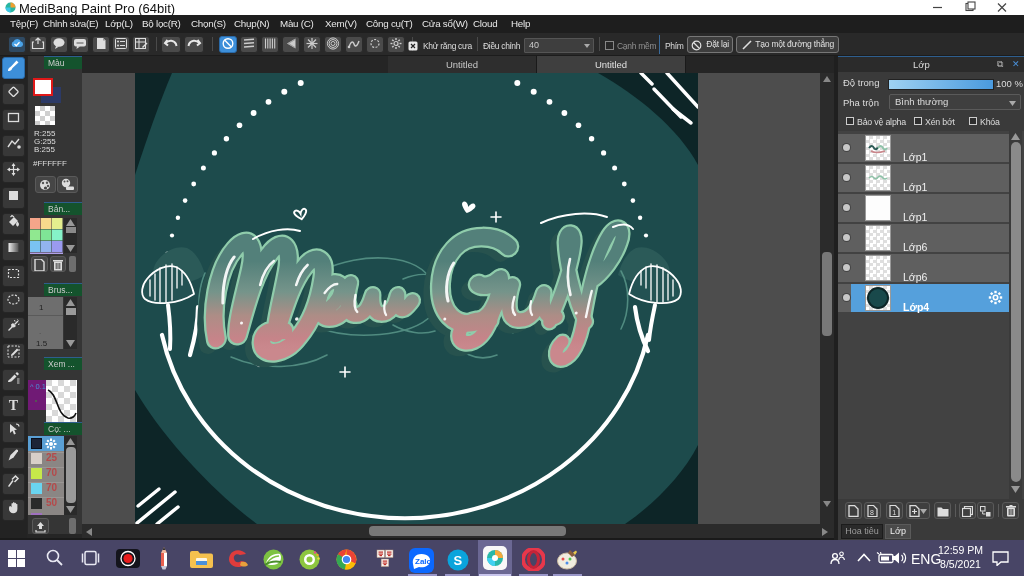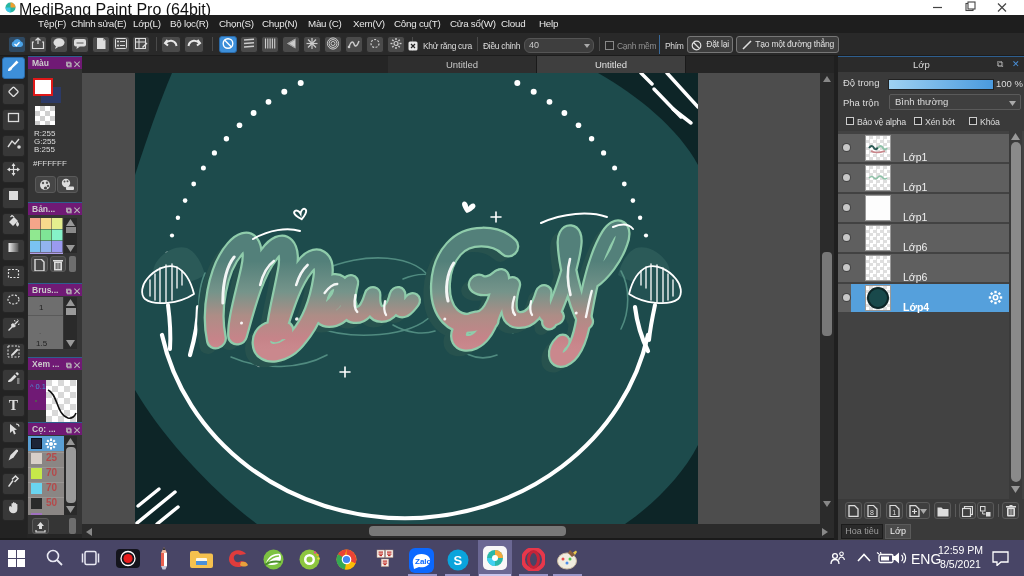--- a/index.html
+++ b/index.html
@@ -1,35 +1,35 @@
 <!DOCTYPE html>
 <html><head>
 <meta charset="utf-8">
 <style>
 html,body{margin:0;padding:0;width:1024px;height:576px;overflow:hidden;background:#252525;
 font-family:"Liberation Sans",sans-serif;-webkit-font-smoothing:antialiased;}
 *{box-sizing:border-box;}
 .abs{position:absolute;}
 
 #titlebar{position:absolute;left:0;top:0;width:1024px;height:15px;background:#ffffff;color:#000;}
-#titlebar .ttl{position:absolute;left:19px;top:1px;font-size:16px;color:#111;}
+#titlebar .ttl{position:absolute;left:19px;top:1px;font-size:13px;color:#111;}
 
 #menubar{position:absolute;left:0;top:15px;width:1024px;height:18px;background:#1e1e1e;color:#e8e8e8;font-size:9.8px;letter-spacing:-0.25px;white-space:nowrap;}
-#menubar span{position:absolute;top:3px;margin-left:28px;}
+#menubar span{position:absolute;top:3px;}
 
 #toolbar{position:absolute;left:0;top:33px;width:1024px;height:23px;background:#292929;border-bottom:1px solid #1c1c1c;}
 .tbtn{position:absolute;top:3px;width:18px;height:17px;background:#4a4a4a;border:1px solid #2a2a2a;border-radius:3px;color:#e0e0e0;font-size:10px;text-align:center;line-height:15px;}
 .tsep{position:absolute;top:4px;width:1px;height:14px;background:#4a4a4a;}
 .tlabel{position:absolute;top:7.5px;font-size:8.5px;letter-spacing:-0.3px;color:#ddd;}
 
 #toolstrip{position:absolute;left:0;top:56px;width:27px;height:484px;background:#232323;}
 .tool{position:absolute;left:2px;width:23px;height:22px;background:#383838;border:1px solid #262626;border-radius:3px;color:#ddd;font-size:12px;text-align:center;line-height:20px;}
 
 #lpanels{position:absolute;left:28px;top:56px;width:54px;height:478px;background:#353535;}
-.phead{position:absolute;left:0;width:54px;height:13px;background:#701a75;border-top:1px solid #2e5e8e;color:#ccc;font-size:8.5px;padding-left:4px;line-height:13px;font-weight:bold;}
+.phead{position:absolute;left:16px;width:54px;height:13px;background:#14532d;border-top:1px solid #2e5e8e;color:#ccc;font-size:8.5px;padding-left:4px;line-height:13px;}
 .phx{position:absolute;right:2px;top:1px;font-size:8px;color:#bbb;}
 
 #tabbar{position:absolute;left:82px;top:56px;width:752px;height:17px;background:#252525;}
 .tab{position:absolute;top:0;height:17px;border-right:1px solid #1a1a1a;color:#c8c8c8;font-size:9.5px;text-align:center;line-height:17px;background:#2e2e2e;}
 #viewport{position:absolute;left:82px;top:73px;width:738px;height:451px;background:#4d4d4d;}
 
 #vscroll{position:absolute;left:820px;top:73px;width:14px;height:451px;background:#2b2b2b;}
 #hscroll{position:absolute;left:82px;top:524px;width:752px;height:14px;background:#2b2b2b;}
 
 #rpanel{position:absolute;left:834px;top:56px;width:190px;height:484px;background:#3a3a3a;border-left:4px solid #1f1f1f;}
@@ -179,21 +179,21 @@
         </g>
       </svg></div>
   <div class="tsep" style="left:412px"></div>
   <svg class="abs" style="left:408px;top:8px" width="10" height="10" viewBox="0 0 10 10">
       <rect x="0.5" y="0.5" width="9" height="9" rx="1.5" fill="#e8e8e8"></rect>
       <path d="M3 3 L7 7 M7 3 L3 7" stroke="#222" stroke-width="1.2"></path>
     </svg>
   <span class="tlabel" style="left:423px">Khử răng cưa</span>
   <div class="tsep" style="left:477px"></div>
   <span class="tlabel" style="left:483px">Điều chỉnh</span>
-  <div class="abs" style="left:524px;top:5px;width:70px;height:15px;background:#3e3e3e;border:1px solid #555;border-radius:6px;color:#ccc;font-size:9px;line-height:13px;padding-left:4px">40<svg class="abs" style="right:3px;top:5px" width="6" height="4" viewBox="0 0 6 4">
+  <div class="abs" style="left:524px;top:5px;width:70px;height:15px;background:#3e3e3e;border:1px solid #555;border-radius:1px;color:#ccc;font-size:9px;line-height:13px;padding-left:4px">40<svg class="abs" style="right:3px;top:5px" width="6" height="4" viewBox="0 0 6 4">
         <path d="M0 0 L6 0 L3 4 Z" fill="#aaa"></path>
       </svg></div>
   <div class="tsep" style="left:599px"></div>
   <svg class="abs" style="left:605px;top:8px" width="9" height="9" viewBox="0 0 9 9">
       <rect x="0.5" y="0.5" width="8" height="8" fill="none" stroke="#888"></rect>
     </svg>
   <span class="tlabel" style="left:617px;color:#909090">Cạnh mềm</span>
   <div class="abs" style="left:659px;top:2px;width:1px;height:19px;background:#3a6a9a"></div>
   <span class="tlabel" style="left:665px">Phím</span>
   <div class="abs" style="left:687px;top:3px;width:46px;height:17px;background:#3e3e3e;border:1px solid #777;border-radius:3px;color:#e0e0e0;font-size:8.5px;letter-spacing:-0.2px;line-height:15px;text-align:right;padding-right:3px"><svg class="abs" style="left:3px;top:2.5px" width="11" height="11" viewBox="0 0 11 11">

